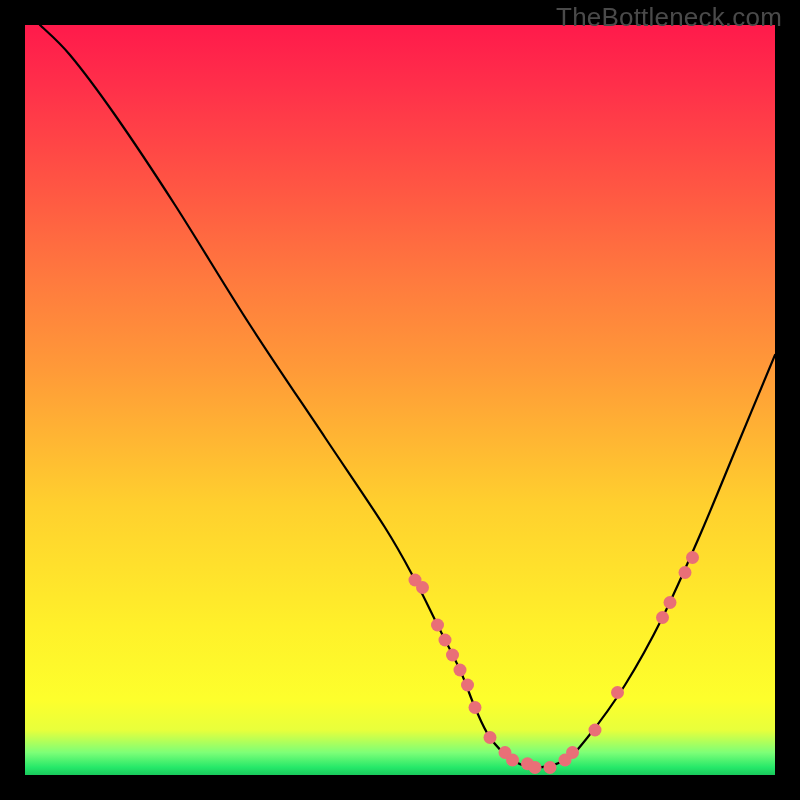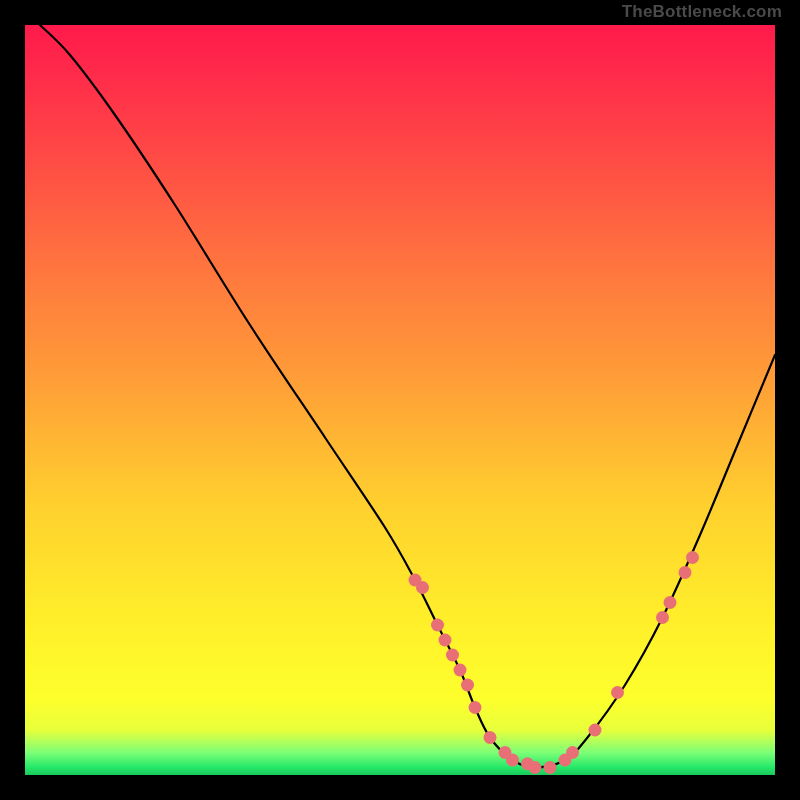--- a/index.html
+++ b/index.html
@@ -14,22 +14,22 @@
   .wrap {
     position: relative;
     width: 800px;
     height: 800px;
   }
   .watermark {
     position: absolute;
     top: 2px;
     right: 18px;
     color: #4a4a4a;
-    font-size: 17px;
-    font-weight: 700;
+    font-size: 26px;
+    font-weight: 400;
     letter-spacing: 0.2px;
     z-index: 10;
   }
   .plot-shell {
     position: absolute;
     left: 25px;
     top: 25px;
     width: 750px;
     height: 750px;
     background: #000;

